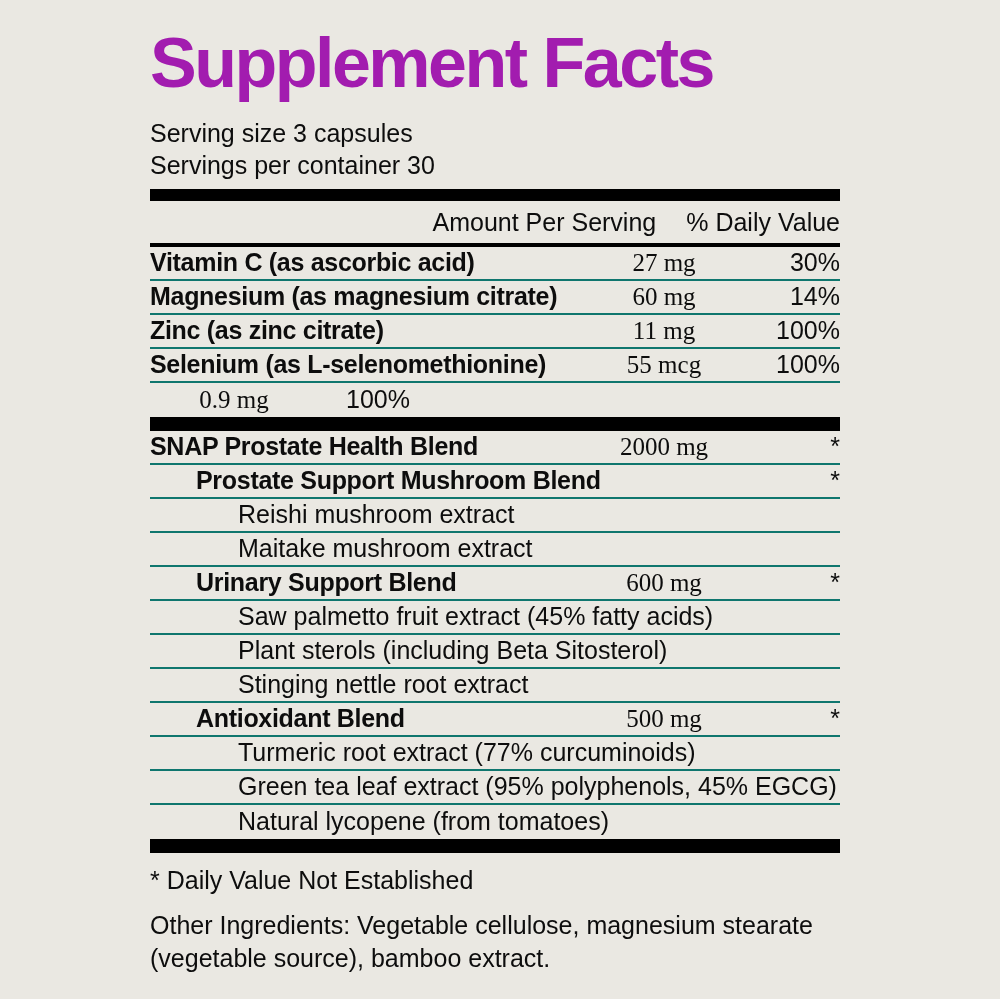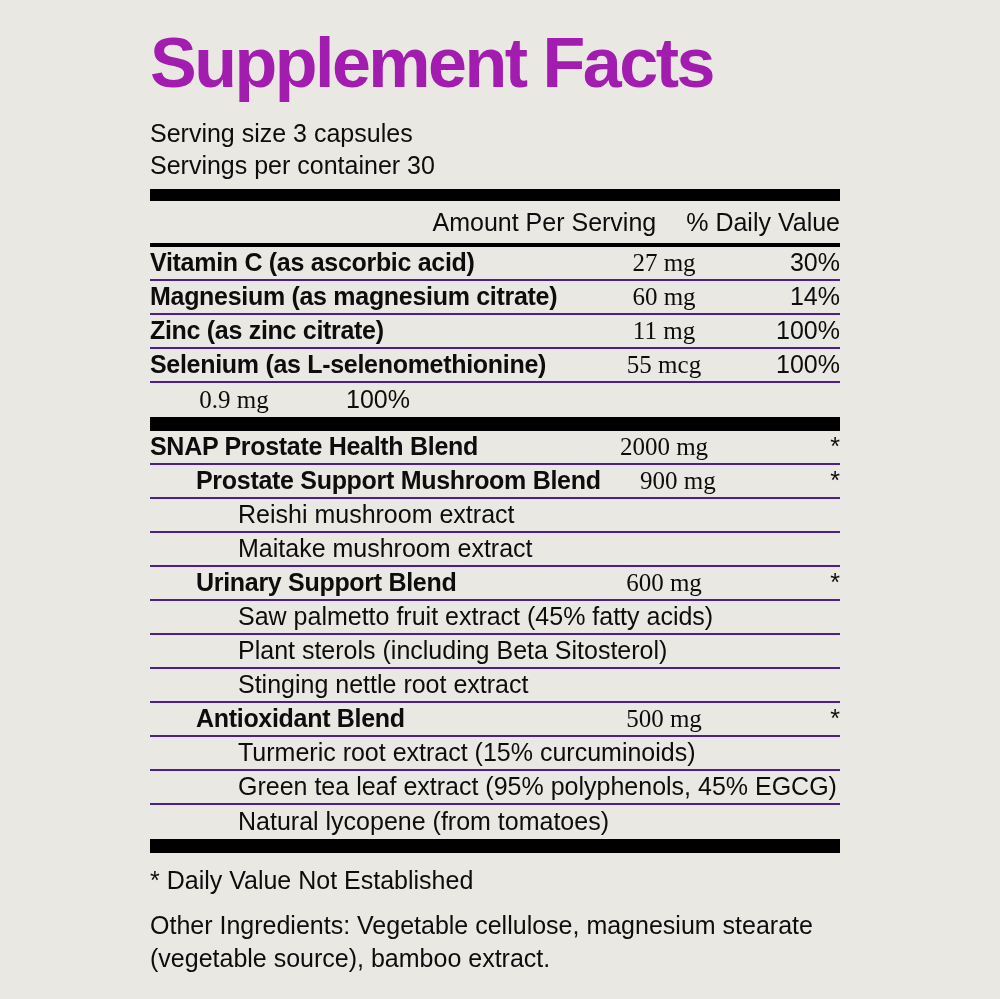--- a/index.html
+++ b/index.html
@@ -45,21 +45,21 @@
     gap: 30px;
     padding: 7px 0 6px 0;
     font-size: 25px;
   }
   .header-rule { height: 4px; background: #000; margin-top: 0; }
   .section .row {
     display: flex;
     align-items: center;
     height: 34px;
     box-sizing: border-box;
-    border-bottom: 2px solid #4c1d95;
+    border-bottom: 2px solid #0f766e;
     font-size: 25px;
   }
   .section .row:last-child { border-bottom: none; }
   .row .name { flex: 1; white-space: nowrap; }
   .row.bold .name { font-weight: bold; letter-spacing: -0.3px; }
   .row.indent-1 .name { padding-left: 46px; }
   .row.indent-2 .name { padding-left: 88px; }
   .col-amount { width: 168px; text-align: center; white-space: nowrap; font-family: Liberation Serif, serif; }
   .col-dv     { width: 92px;  text-align: right; white-space: nowrap; }
   .footnote {
@@ -124,21 +124,20 @@
   <div class="bar bar-mid"></div>
 
   <div class="section" id="blends-section">
       <div class="row indent-0 bold">
         <span class="name">SNAP Prostate Health Blend</span>
         <span class="col-amount">2000 mg</span>
         <span class="col-dv ast">*</span>
       </div>
       <div class="row indent-1 bold">
         <span class="name">Prostate Support Mushroom Blend</span>
-        <span class="col-amount">900 mg</span>
         <span class="col-dv ast">*</span>
       </div>
       <div class="row indent-2">
         <span class="name">Reishi mushroom extract</span>
         <span class="col-amount"></span>
         <span class="col-dv"></span>
       </div>
       <div class="row indent-2">
         <span class="name">Maitake mushroom extract</span>
         <span class="col-amount"></span>
@@ -163,21 +162,21 @@
         <span class="name">Stinging nettle root extract</span>
         <span class="col-amount"></span>
         <span class="col-dv"></span>
       </div>
       <div class="row indent-1 bold">
         <span class="name">Antioxidant Blend</span>
         <span class="col-amount">500 mg</span>
         <span class="col-dv ast">*</span>
       </div>
       <div class="row indent-2">
-        <span class="name">Turmeric root extract (15% curcuminoids)</span>
+        <span class="name">Turmeric root extract (77% curcuminoids)</span>
         <span class="col-amount"></span>
         <span class="col-dv"></span>
       </div>
       <div class="row indent-2">
         <span class="name">Green tea leaf extract (95% polyphenols, 45% EGCG)</span>
         <span class="col-amount"></span>
         <span class="col-dv"></span>
       </div>
       <div class="row indent-2">
         <span class="name">Natural lycopene (from tomatoes)</span>

